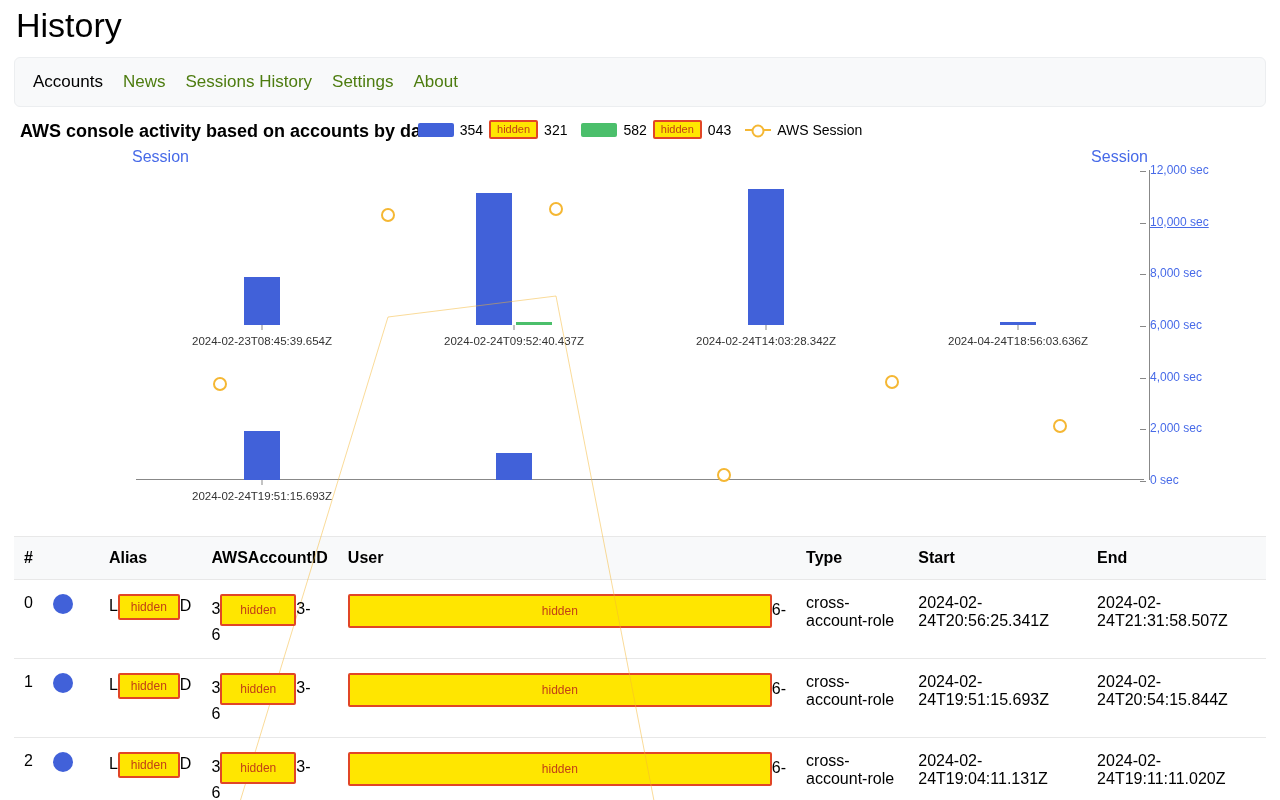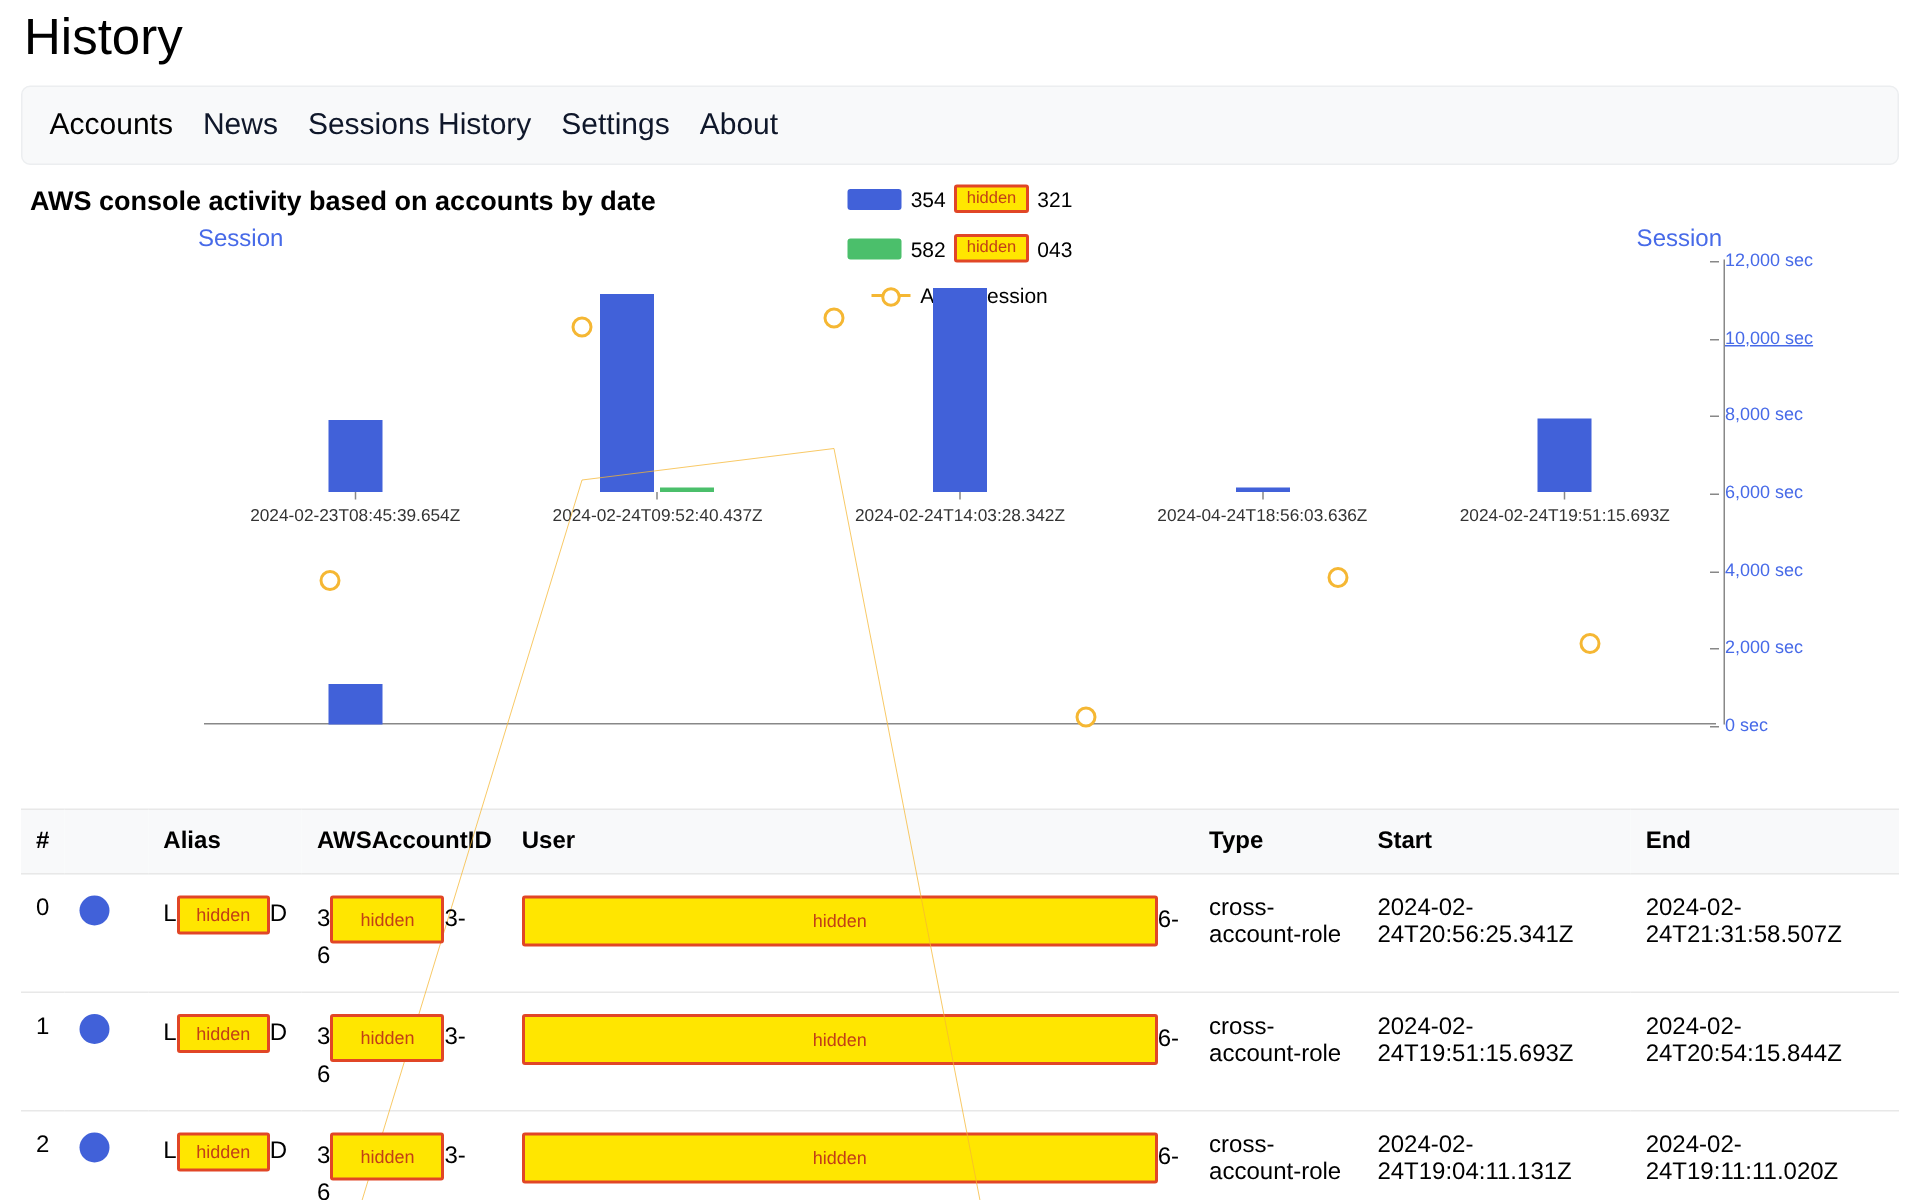--- a/index.html
+++ b/index.html
@@ -12,45 +12,45 @@
     --hidden-border:#e14626;
     --row-border:#e8e8e8;
     --header-bg:#f8f9fa;
     font-family:-apple-system,BlinkMacSystemFont,"Segoe UI",Helvetica,Arial,sans-serif;
   }
   html,body{margin:0;padding:0;background:#fff;color:#000;}
   .page{width:1280px;min-height:800px;box-sizing:border-box;padding:0 14px;}
 
   h1.pg-title{font-size:34px;font-weight:400;margin:6px 0 12px 2px;}
 
-  .tabbar{background:var(--header-bg);border:1px solid #eceef0;border-radius:6px;padding:14px 18px;display:flex;gap:20px;align-items:center;font-size:20px;}
-  .tabbar .tab{color:#0f172a;cursor:pointer;}
+  .tabbar{background:var(--header-bg);border:1px solid #eceef0;border-radius:6px;padding:14px 18px;display:flex;gap:20px;align-items:center;font-size:17px;}
+  .tabbar .tab{color:#4d7c0f;cursor:pointer;}
   .tabbar .tab.active{color:#000;}
 
   .subtitle{font-size:18px;font-weight:700;margin:14px 0 0 6px}
 
   
   .chart-wrap{position:relative; height:390px; margin-top:-22px;}
-  .legend{display:flex;gap:14px;align-items:center;justify-content:center;font-size:14px;position:absolute;left:0;right:0;top:0;flex-direction:column;}
+  .legend{display:flex;gap:14px;align-items:center;justify-content:center;font-size:14px;position:absolute;left:0;right:0;top:0;}
   .lg-swatch{width:36px;height:14px;border-radius:2px;}
   .lg-item{display:flex;align-items:center;gap:6px;}
   .lg-line{display:inline-block;width:26px;height:0;border-top:2px solid var(--orange);position:relative;}
   .lg-line::before{content:"";position:absolute;left:50%;top:50%;width:9px;height:9px;border:2px solid var(--orange);border-radius:50%;background:#fff;transform:translate(-50%,-50%);}
   .hidden-chip{display:inline-flex;align-items:center;justify-content:center;background:var(--hidden-fill);border:2px solid var(--hidden-border);border-radius:2px;color:#c24016;font-size:11px;padding:2px 6px;line-height:1;}
   .hidden-block{background:var(--hidden-fill);border:2px solid var(--hidden-border);border-radius:2px;color:#c24016;font-size:12px;display:flex;align-items:center;justify-content:center;}
 
   .axis-label{color:var(--tick-blue);font-size:16px;position:absolute;}
 
   
   .plot{position:absolute;left:122px;right:122px;top:50px;bottom:30px;}
   .baseline{position:absolute;left:0;right:0;bottom:0;border-top:1px solid #888;}
   .yaxis-r{position:absolute;right:-6px;top:0;bottom:0;width:0;border-right:1px solid #888;}
   .ytick{position:absolute;right:-80px;width:74px;color:var(--tick-blue);font-size:12px;text-align:left}
   .ytick .tickmk{position:absolute;left:-10px;top:8px;width:6px;height:1px;background:#888}
-  .cols{position:absolute;left:0;right:0;top:0;bottom:0;display:grid;grid-template-columns:repeat(5,1fr);}
+  .cols{position:absolute;left:0;right:0;top:0;bottom:0;display:grid;grid-template-columns:repeat(4,1fr);}
   .col{position:relative;}
   .bars{position:absolute;bottom:0;left:0;right:0;display:flex;justify-content:center;gap:4px;height:100%;align-items:flex-end;}
   .bar{width:36px;}
   .bar.blue{background:var(--blue);}
   .bar.green{background:var(--green);}
   .xlabel{position:absolute;top:100%;left:50%;transform:translateX(-50%);margin-top:10px;font-size:11.5px;color:#333;white-space:nowrap;text-align:center;}
   .xtick{position:absolute;top:100%;left:50%;width:1px;height:5px;background:#888;transform:translateX(-50%);}
   .linepath{position:absolute;inset:0;pointer-events:none;}
   .dot{position:absolute;width:10px;height:10px;border:2px solid var(--orange);background:#fff;border-radius:50%;transform:translate(-50%,-50%);}
 

